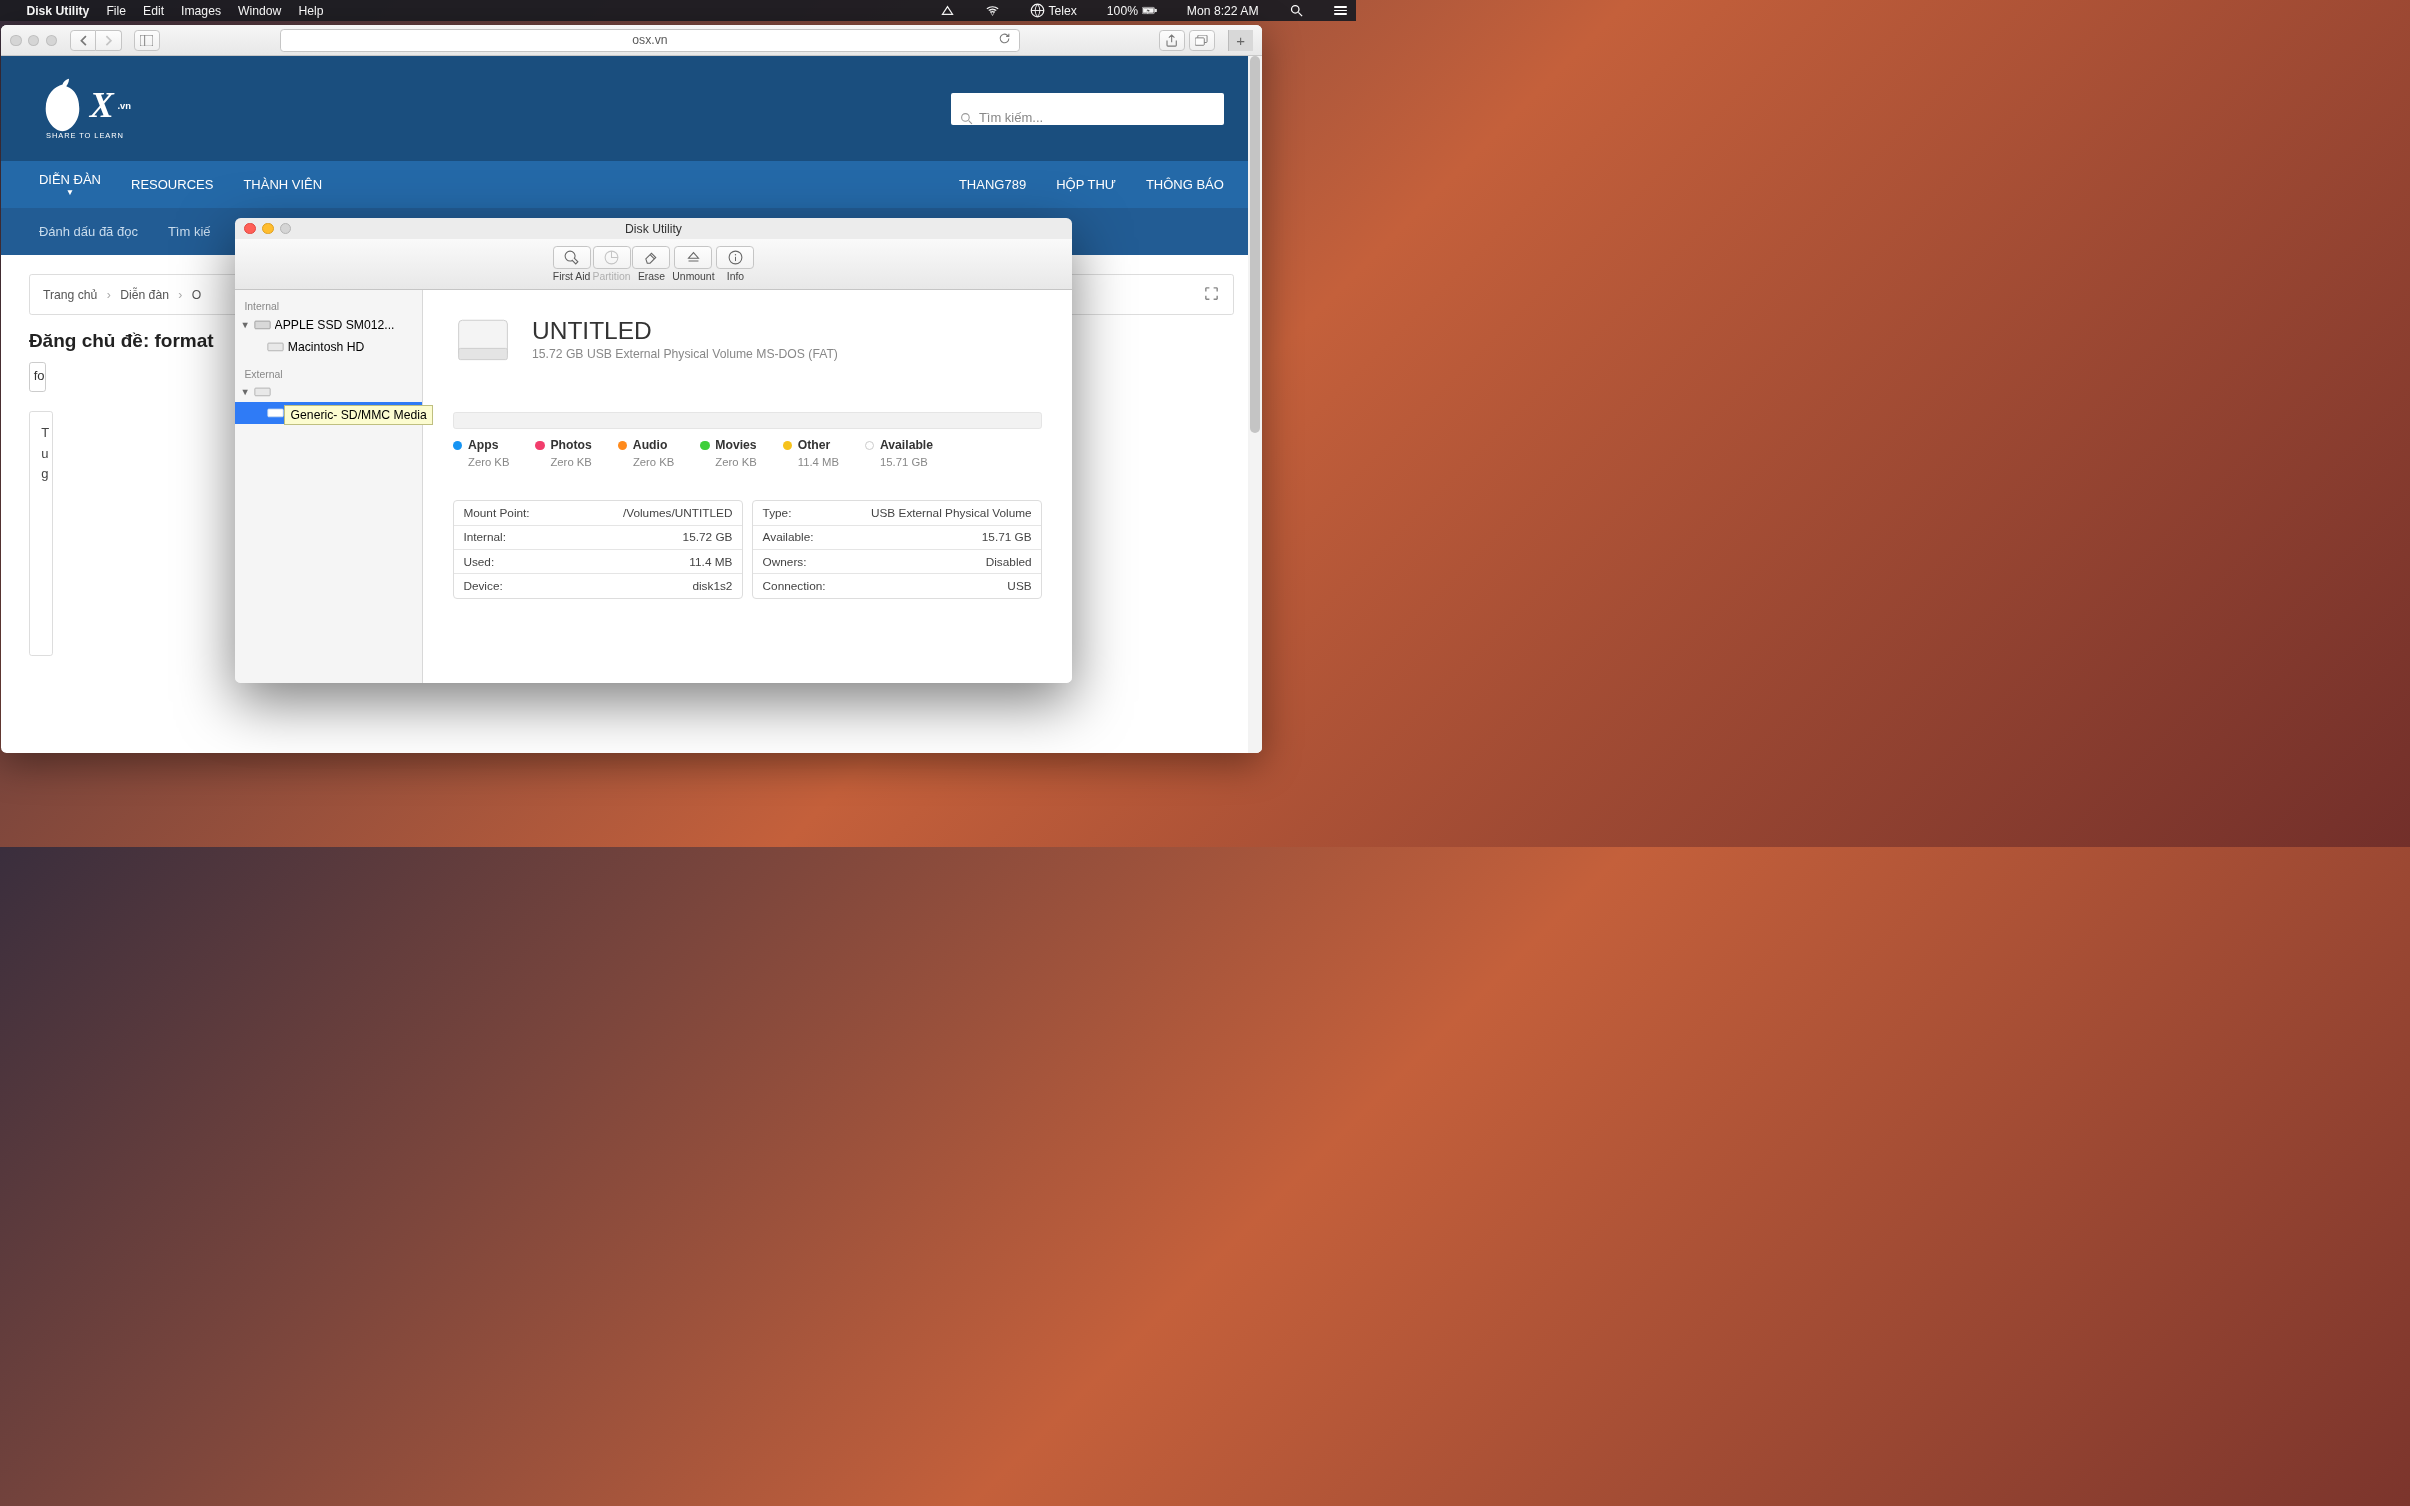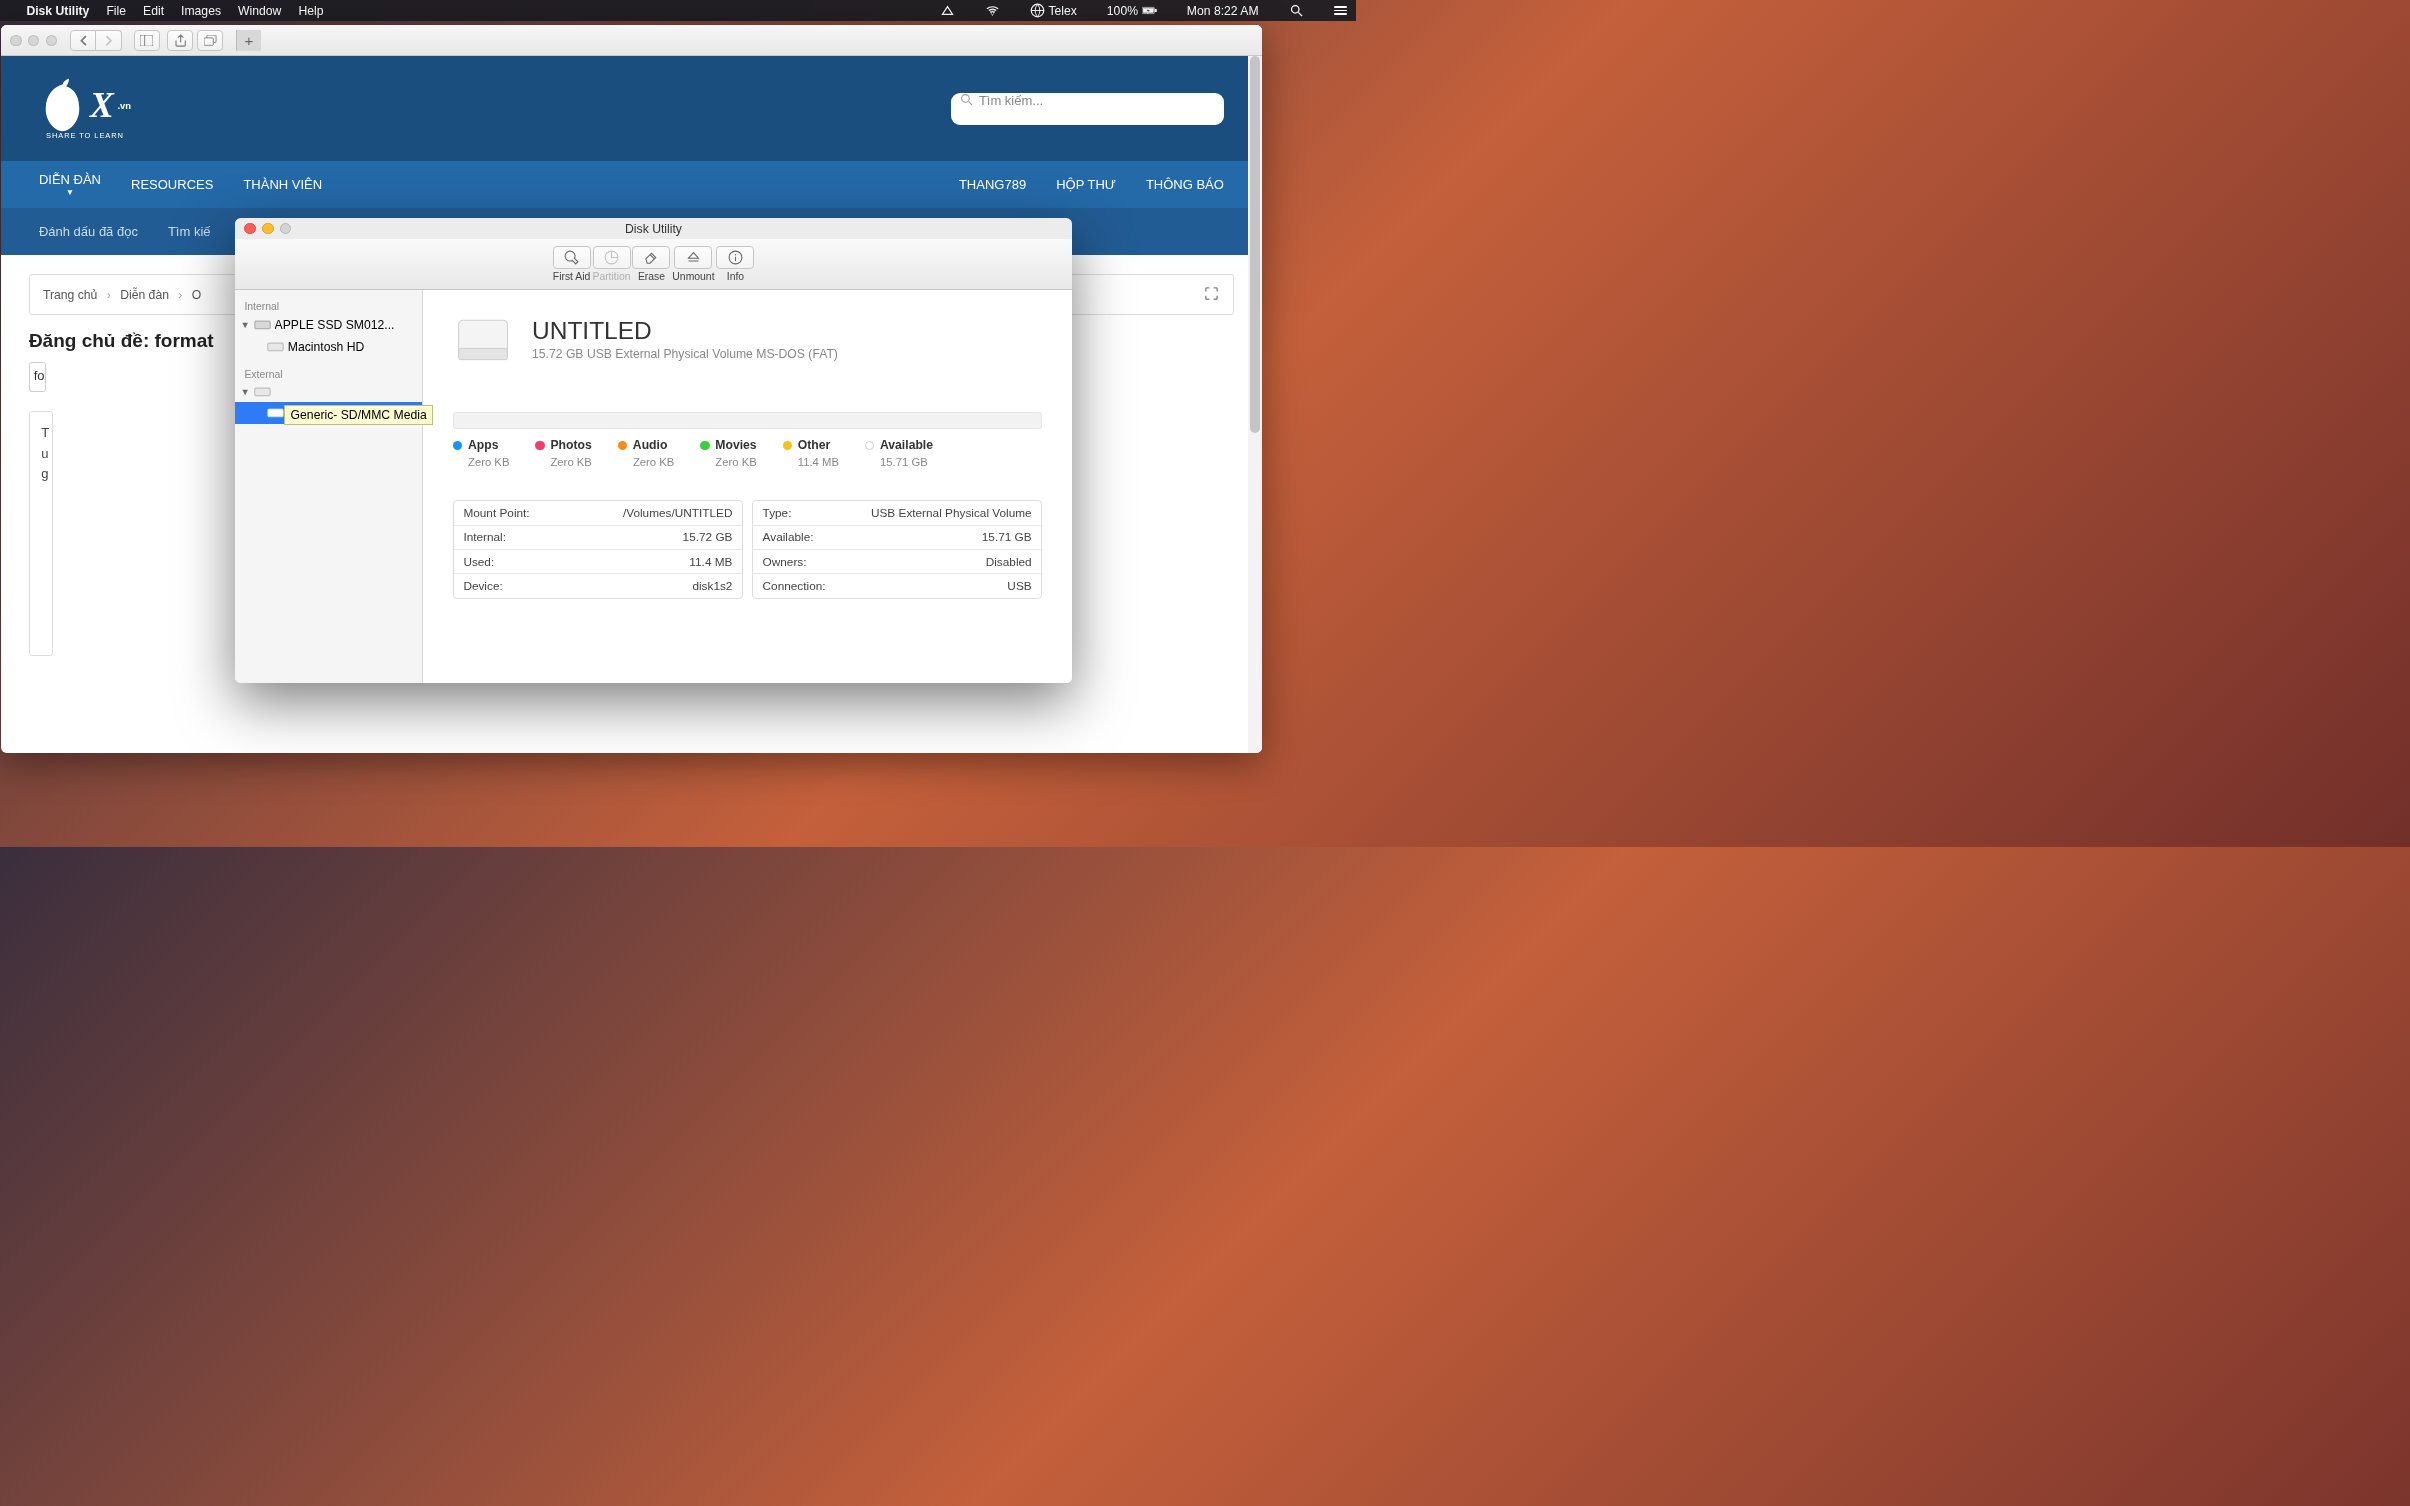--- a/index.html
+++ b/index.html
@@ -31,21 +31,21 @@
 .right-btns { display: flex; gap: 3.8px; }
 .tbbtn { width: 26px; height: 21px; background: linear-gradient(#fdfdfd,#f0f0f0); border: 0.9px solid #c5c5c5; border-radius: 3.8px; display: flex; align-items: center; justify-content: center; cursor: pointer; }
 .newtab { width: 24.5px; height: 21px; background: #d8d8d8; border-left: 0.9px solid #bbb; display: flex; align-items: center; justify-content: center; cursor: pointer; color: #666; font-size: 15px; margin-left: 5.6px; }
 
 
 .site { position: relative; height: calc(100% - 31px); overflow: hidden; }
 .site-header { height: 105px; background: #1a4e7e; display: flex; align-items: center; padding: 0 38px; }
 .site-logo { color: #fff; font-size: 26px; font-weight: bold; display:flex; align-items:center; gap:3.8px;}
 .site-logo svg { fill: #fff; }
 .logo-tag { font-size: 7.5px; text-align: center; color: #fff; letter-spacing: 0.9px; margin-top:-1.9px;}
-.site-search { margin-left: auto; width: 273px; height: 32px; background: #fff; border-radius: 9px; display: flex; align-items: flex-start; padding: 0 9.4px; color: #888; font-size: 13px; }
+.site-search { margin-left: auto; width: 273px; height: 32px; background: #fff; border-radius: 2px; display: flex; align-items: flex-end; padding: 0 9.4px; color: #888; font-size: 13px; }
 .site-nav1 { height: 47px; background: #2469a8; display: flex; align-items: center; padding: 0 38px; gap: 30px; color: #fff; font-size: 13px; }
 .site-nav1 .spacer { flex: 1; }
 .site-nav1 > span { cursor: pointer; }
 .site-nav2 { height: 47px; background: #225c94; display: flex; align-items: center; padding: 0 38px; gap: 30px; color: #c9dced; font-size: 13px; }
 .site-nav2 > span { cursor: pointer; }
 .site-body { padding: 19px 28px; background: #fff; }
 .breadcrumb { border: 0.9px solid #ddd; border-radius: 2.8px; padding: 9.4px 13px; font-size: 12.2px; color: #555; display: flex; align-items: center; gap: 9.4px; }
 .breadcrumb .sep { color: #aaa; }
 .expand-icon { margin-left: auto; cursor: pointer; }
 .page-title { margin: 15px 0 9.4px; font-size: 19px; font-weight: 700; color: #222; }
@@ -166,20 +166,26 @@
             <path d="M3 1l4 4-4 4" fill="none" stroke="#c5c5c5" stroke-width="1.5"></path>
           </svg>
         </div>
     </div>
     <div class="sidebar-btn">
         <svg width="13" height="11.3" viewBox="0 0 14 12">
           <rect x="0" y="0" width="14" height="12" rx="2" fill="none" stroke="#7a7a7a"></rect>
           <line x1="5" y1="0" x2="5" y2="12" stroke="#7a7a7a"></line>
         </svg>
       </div>
+    <div class="url-field">
+      <span>osx.vn</span>
+      <span class="reload"><svg width="13" height="13" viewBox="0 0 24 24">
+            <path d="M20 12a8 8 0 1 1-3-6.3L20 8M20 3v5h-5" fill="none" stroke="#7a7a7a" stroke-width="2"></path>
+          </svg></span>
+    </div>
     <div class="right-btns">
       <div class="tbbtn">
           <svg width="11.3" height="13" viewBox="0 0 12 14">
             <path d="M6 9V1m-3 3l3-3 3 3M1 7v5a1 1 0 0 0 1 1h8a1 1 0 0 0 1-1V7" fill="none" stroke="#7a7a7a" stroke-width="1.2"></path>
           </svg>
         </div>
       <div class="tbbtn">
           <svg width="13" height="11.3" viewBox="0 0 14 12">
             <rect x="3" y="0" width="10" height="8" rx="1" fill="none" stroke="#7a7a7a"></rect>
             <rect x="0" y="3" width="10" height="8" rx="1" fill="#fdfdfd" stroke="#7a7a7a"></rect>

